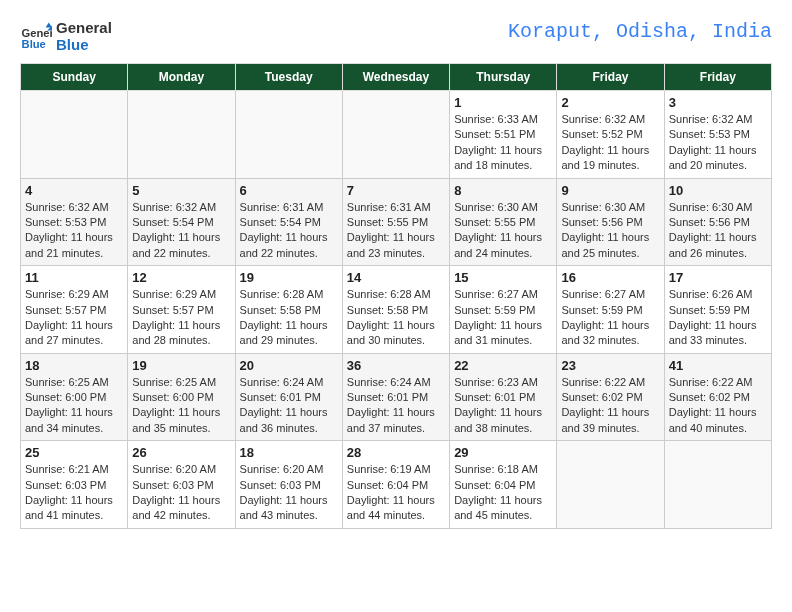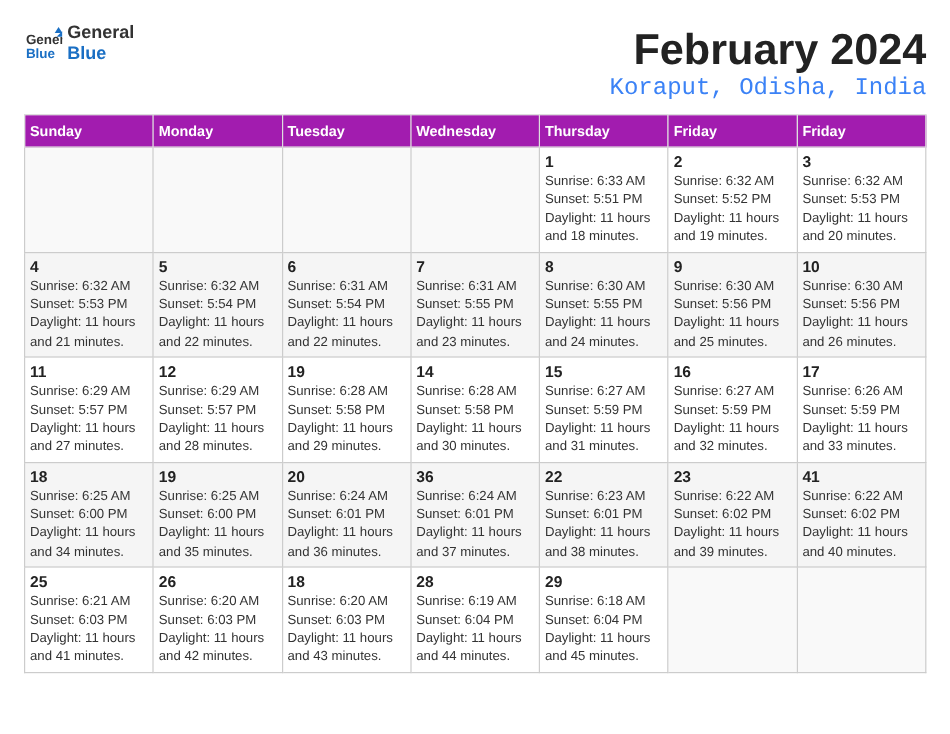--- a/index.html
+++ b/index.html
@@ -37,24 +37,24 @@
       font-size: 20px;
       color: #3b82f6;
       font-family: Liberation Mono, monospace;
     }
     table {
       width: 100%;
       border-collapse: collapse;
       font-size: 11px;
     }
     thead tr th {
-      background-color: #a21caf;
+      background-color: #14532d;
       color: #fff;
       padding: 6px 4px;
-      text-align: left;
+      text-align: center;
       font-size: 12px;
       font-weight: bold;
       border: 1px solid #ddd;
     }
     tbody tr td {
       border: 1px solid #ccc;
       vertical-align: top;
       padding: 4px;
       min-height: 80px;
       width: 14.28%;
@@ -87,21 +87,20 @@
       <polygon points="34,12 40,12 40,6" fill="#1a6fc4"></polygon>
     </svg>
     <div>
       <div style="font-size:15px;font-weight:bold;color:#333;line-height:1.1;">
         <span style="color:#333;">General</span>
       </div>
       <div style="font-size:15px;font-weight:bold;color:#1a6fc4;line-height:1.1;">Blue</div>
     </div>
   </div>
   <div class="title-block">
-    <div class="month-title">February 2024</div>
     <div class="location">Koraput, Odisha, India</div>
   </div>
 </div>
 
 <table>
   <thead>
     <tr id="weekday-header">
         <th>Sunday</th>
         <th>Monday</th>
         <th>Tuesday</th>

